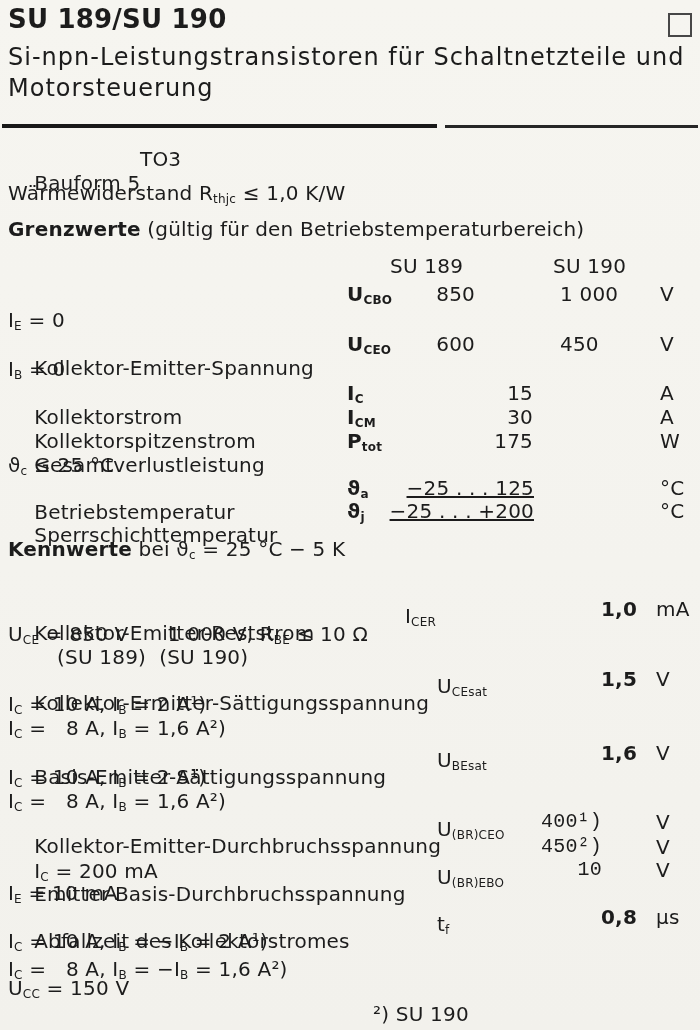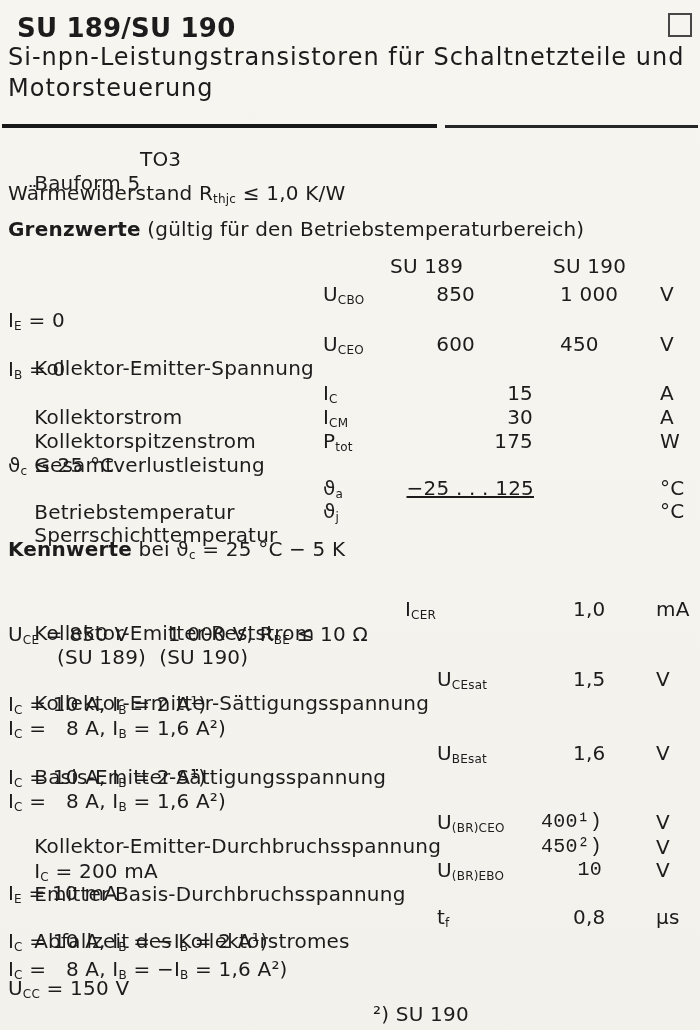--- a/index.html
+++ b/index.html
@@ -3,50 +3,50 @@
 <meta charset="utf-8">
 <style>
   html,body{margin:0;padding:0;background:#e8e7e2;}
   .page{
     position:relative;width:700px;height:1030px;overflow:hidden;
     background:linear-gradient(180deg,#f6f5f0 0%,#f4f3ee 55%,#f2f1ec 100%);
     font-family:"DejaVu Sans","Liberation Sans",sans-serif;
     color:#1c1c1c;
   }
   .title{
-    position:absolute;left:8px;top:4px;margin:9px;
+    position:absolute;left:8px;top:4px;margin:0;
     font-size:26px;font-weight:bold;letter-spacing:0.2px;white-space:pre;
   }
   .corner-box{
     position:absolute;left:668px;top:13px;width:20px;height:20px;
     border:2px solid #474747;background:transparent;
   }
   .subtitle{
     position:absolute;left:8px;top:42px;width:694px;margin:0;
     font-size:24px;line-height:31px;font-weight:400;letter-spacing:1px;
   }
   .rule{position:absolute;background:#181818;}
   .rule-l{left:2px;top:124px;width:435px;height:4px;}
   .rule-r{left:445px;top:125px;width:253px;height:3px;background:#262626;}
   .ln{
     position:absolute;left:8px;width:688px;height:25px;
     font-size:20px;line-height:24px;letter-spacing:0.2px;white-space:pre;
   }
   .ln sub{font-size:0.6em;vertical-align:-0.22em;letter-spacing:0.2px;}
   .b{font-weight:bold;}
   .abs{position:absolute;top:0;}
-  .g-sym{position:absolute;left:315px;top:0;}
+  .g-sym{position:absolute;left:339px;top:0;font-weight:bold;}
   .g-v189{position:absolute;left:392px;width:75px;text-align:right;top:0;}
   .g-v190{position:absolute;left:552px;width:95px;text-align:left;top:0;}
   .g-vc{position:absolute;left:433px;width:92px;text-align:right;top:0;}
   .g-rng{position:absolute;left:380px;width:146px;text-align:right;top:0;text-decoration:underline;}
   .g-unit{position:absolute;left:652px;top:0;}
-  .k-sym{position:absolute;left:429px;top:0;}
+  .k-sym{position:absolute;left:429px;top:7px;}
   .k-min{position:absolute;left:502px;width:92px;text-align:right;top:0;font-family:Liberation Mono, monospace;}
-  .k-max{position:absolute;left:565px;width:80px;text-align:left;top:0;}
+  .k-max{position:absolute;left:549px;width:80px;text-align:right;top:0;font-weight:bold;}
   .k-unit{position:absolute;left:648px;top:0;}
 </style>
 </head>
 <body>
 
 <div class="page">
 
   <h1 class="title">SU 189/SU 190</h1>
   <div class="corner-box"></div>
   <p class="subtitle">Si-npn-Leistungstransistoren für Schaltnetzteile und Motorsteuerung</p>
@@ -107,20 +107,21 @@
 
   <div class="ln" style="top:476px">
     <span>Betriebstemperatur</span>
     <span class="g-sym"><span>ϑ</span><sub>a</sub></span>
     <span class="g-rng">−25 . . . 125</span>
     <span class="g-unit">°C</span>
   </div>
   <div class="ln" style="top:499px">
     <span>Sperrschichttemperatur</span>
     <span class="g-sym"><span>ϑ</span><sub>j</sub></span>
+    <span class="g-rng">−25 . . . +200</span>
     <span class="g-unit">°C</span>
   </div>
 
   <div class="ln" style="top:537px"><span class="b">Kennwerte</span><span><span> bei ϑ</span><sub>c</sub><span> = 25 °C − 5 K</span></span></div>
 
 
   <div class="ln" style="top:597px">
     <span>Kollektor-Emitter-Reststrom</span>
     <span class="k-sym" style="left:397px"><span>I</span><sub>CER</sub></span>
     <span class="k-max">1,0</span>

